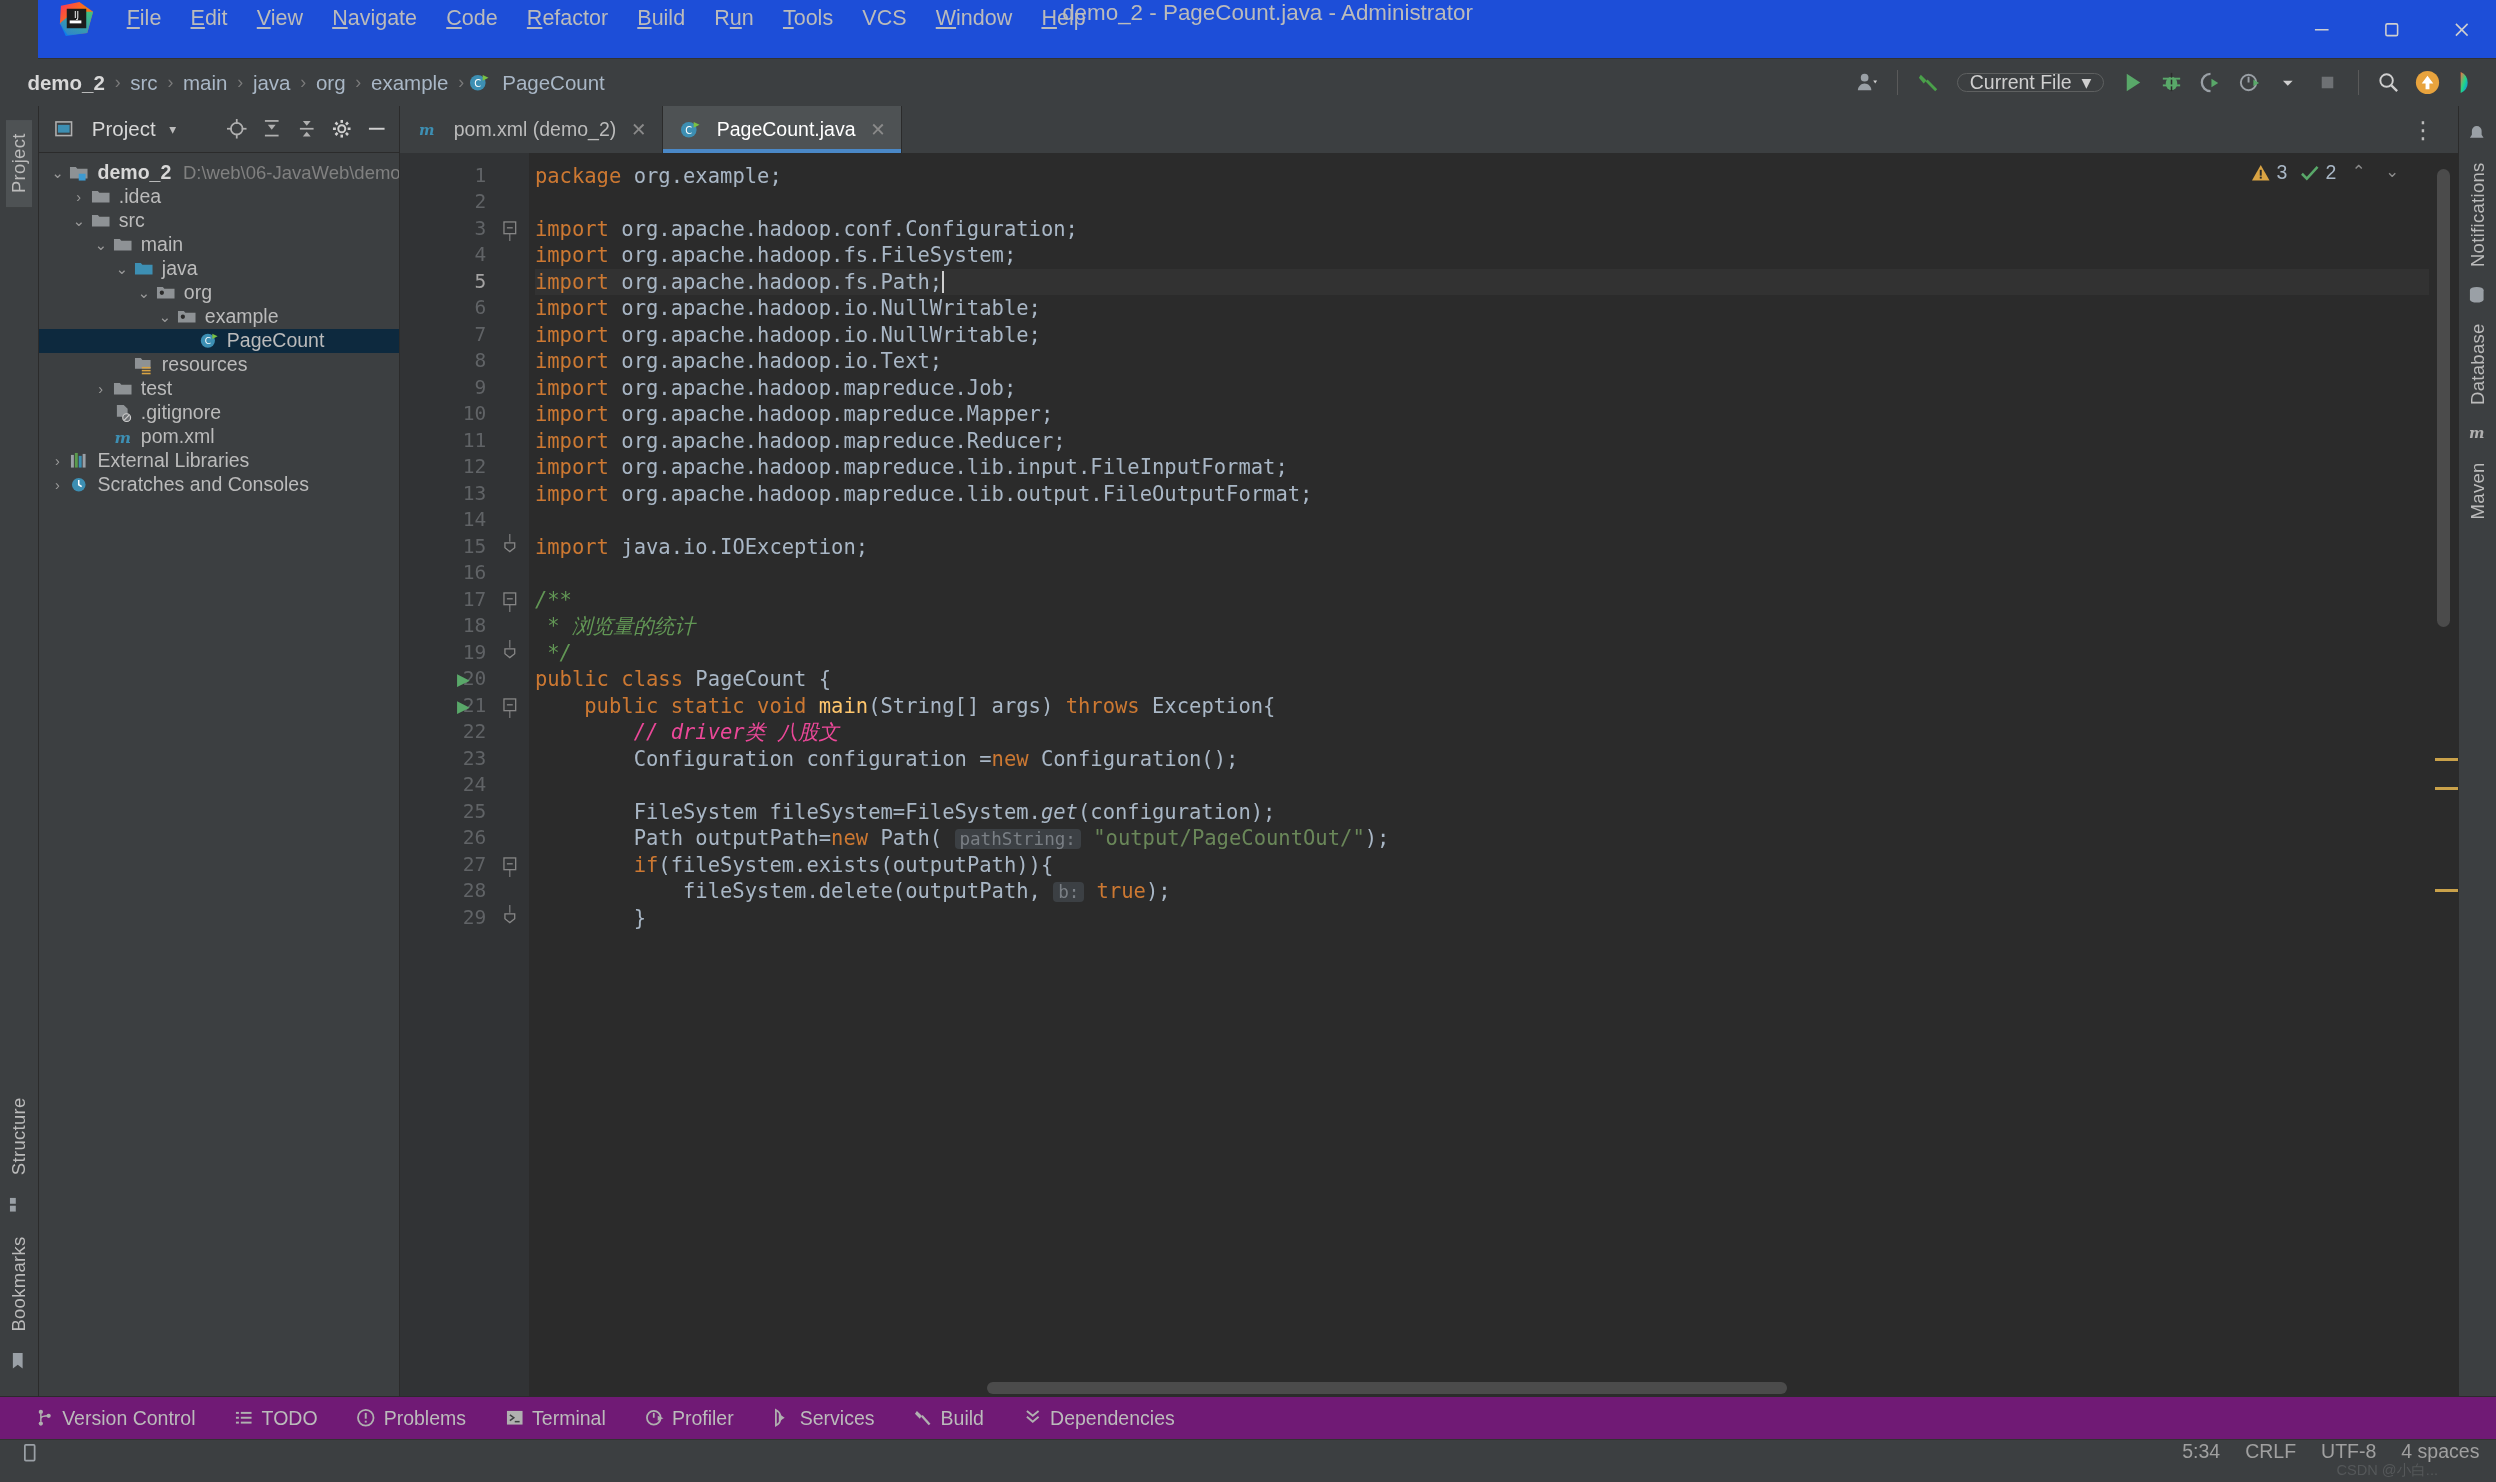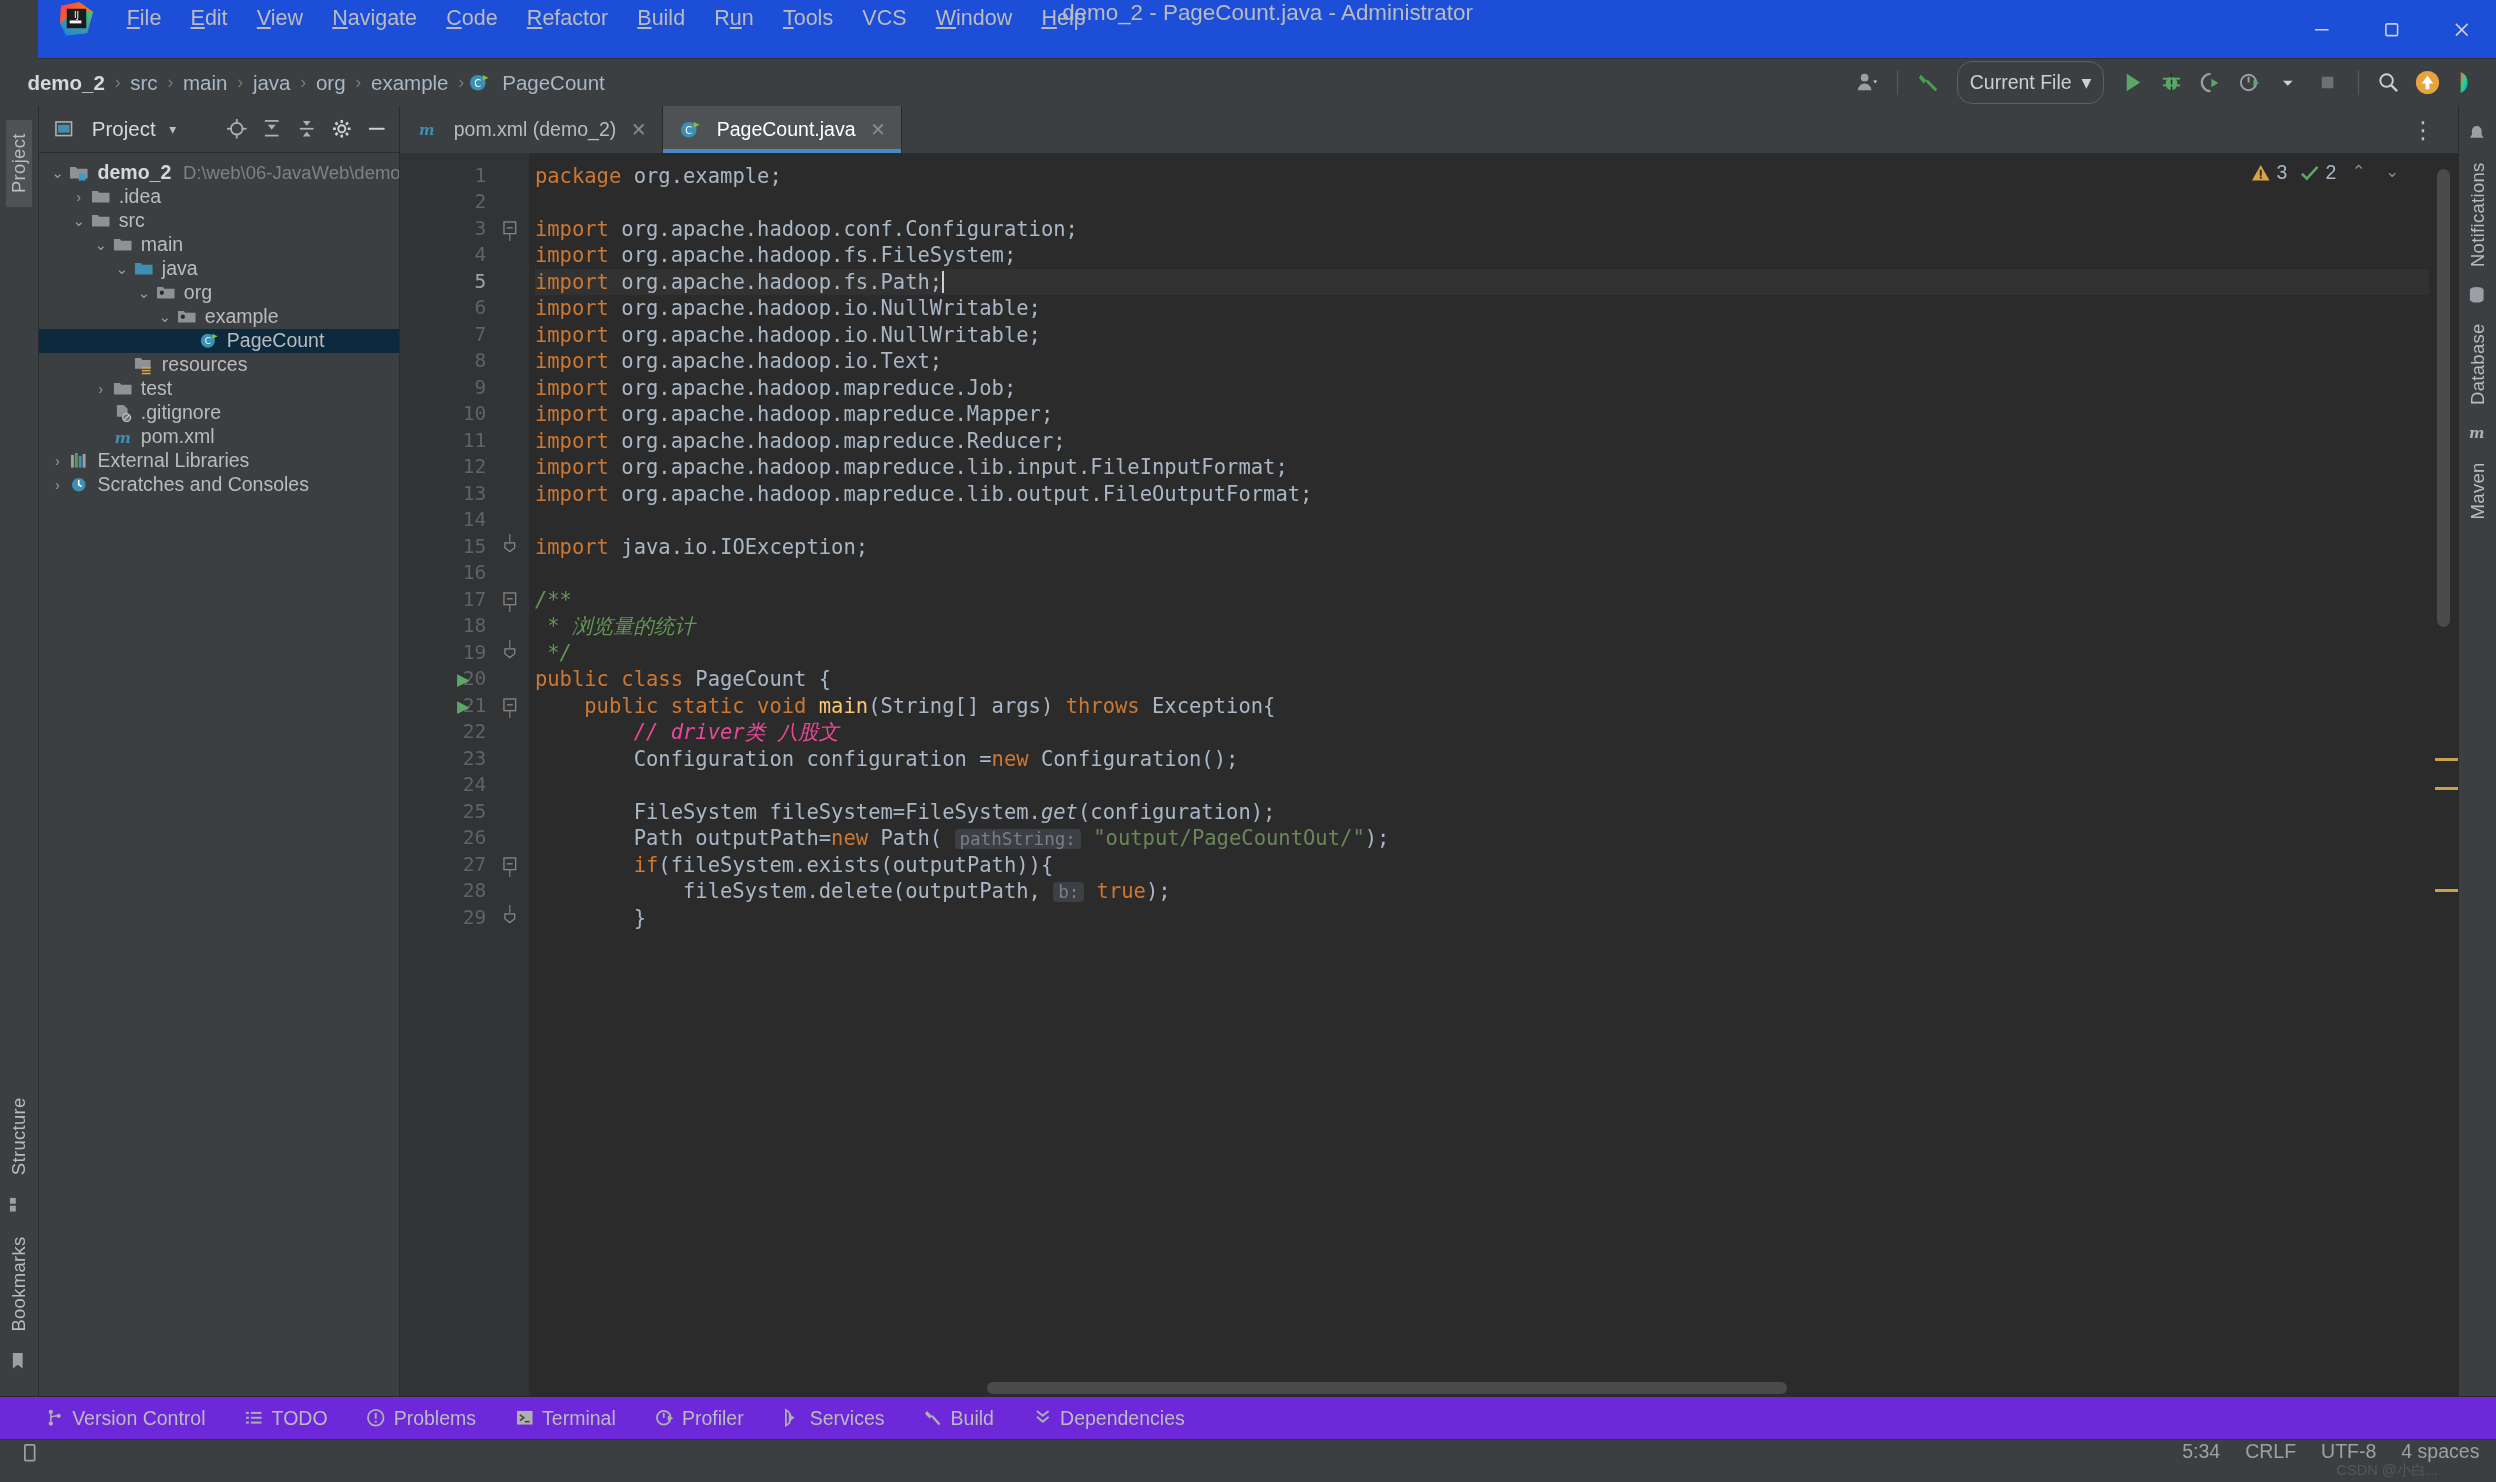--- a/index.html
+++ b/index.html
@@ -41,21 +41,21 @@
   .crumb.first { color: #d8d8d8; font-weight: bold; }
   .crumb-sep { color: #7a7a7a; font-size: 17.6px; margin: 0 3.9px; }
   .crumb-ico { width: 21.5px; height: 21.5px; margin-right: 6.8px; }
   .crumb-wrap { display: flex; align-items: center; }
 
   .toolbar-right { position: absolute; right: 11.7px; top: 0; height: 47px; display: flex; align-items: center; gap: 2px; }
   .tb-btn { width: 37px; height: 37px; display: flex; align-items: center; justify-content: center; border-radius: 2.9px; }
   .tb-sep { width: 1px; height: 25px; background: #5a5a5a; margin: 0 9.8px; }
   .runcfg {
     display: flex; align-items: center; gap: 9.8px; border: 1px solid #5e6060; border-radius: 15px;
-    height: 43px; padding: 0 11.7px; color: #cfcfcf; font-size: 19.5px; margin: 0 7.8px;
+    height: 19px; padding: 0 11.7px; color: #cfcfcf; font-size: 19.5px; margin: 0 7.8px;
   }
 
   
   .body { flex: 1 1 auto; display: flex; min-height: 0; }
 
   
   .rail {
     width: 39px; flex: 0 0 39px; background: #3c3f41; border-right: 1px solid #2b2b2b;
     display: flex; flex-direction: column; align-items: center; position: relative;
   }
@@ -149,22 +149,22 @@
 
   
   .rrail {
     width: 39px; flex: 0 0 39px; background: #3c3f41; border-left: 1px solid #2b2b2b;
     display: flex; flex-direction: column; align-items: center; padding-top: 11.7px;
   }
   .rrail .rail-tab { padding: 11.7px 2px; }
 
   
   .toolbar-bottom {
-    height: 43px; flex: 0 0 43px; background: #6d28d9; display: flex; align-items: center;
-    padding-left: 39px; gap: 27px; border-top: 1px solid #2b2b2b;
+    height: 43px; flex: 0 0 43px; background: #701a75; display: flex; align-items: center;
+    padding-left: 29px; gap: 27px; border-top: 1px solid #2b2b2b;
   }
   .tw { display: flex; align-items: center; gap: 7.8px; color: #bbbbbb; font-size: 19.5px; padding: 3.9px 5.9px; border-radius: 2.9px;}
   .statusbar {
     height: 43px; flex: 0 0 43px; background: #3c3f41; display: flex; align-items: flex-start;
     padding: 0 17.6px; color: #a0a0a0; font-size: 19.5px; border-top: 1px solid #323232; position: relative;
   }
   .sb-right { margin-left: auto; display: flex; align-items: center; gap: 25px; }
   .watermark { position: absolute; right: 59px; bottom: 2px; color: #55585a; font-size: 14.6px; }
   .sb-left-ico { width: 25px; height: 25px; display:flex; align-items:center; justify-content:center;}
   svg { display: block; }

